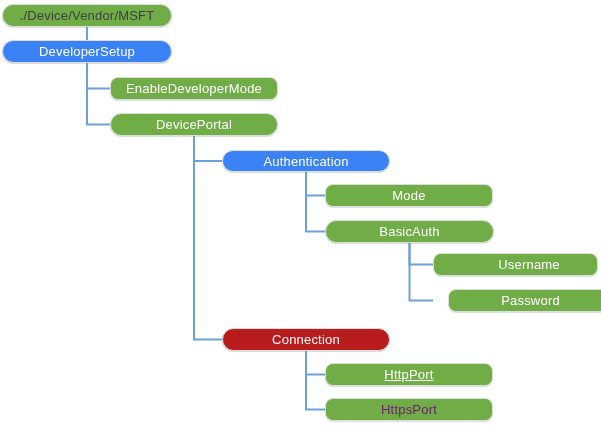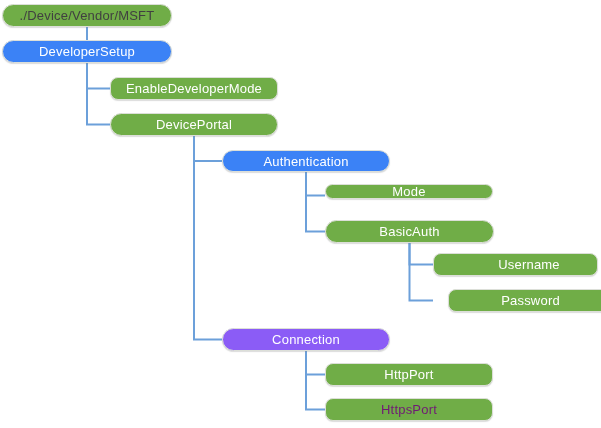--- a/index.html
+++ b/index.html
@@ -63,21 +63,21 @@
       <polyline points="409.5,243 409.5,300.5 433,300.5" fill="none" stroke="#6CA0DA" stroke-width="2"></polyline>
       <polyline points="306,351 306,374.5 325,374.5" fill="none" stroke="#6CA0DA" stroke-width="2"></polyline>
       <polyline points="306,351 306,409.5 325,409.5" fill="none" stroke="#6CA0DA" stroke-width="2"></polyline>
     </svg>
   <div id="nodes" class="node-layer">
       <div class="node pill" style="left: 2px; top: 4px; width: 170px; height: 23px; background: rgb(112, 173, 71); border-color: rgb(220, 223, 216); color: #404040;">./Device/Vendor/MSFT</div>
       <div class="node pill" style="left: 2px; top: 40px; width: 170px; height: 23px; background: #3b82f6; border-color: rgb(220, 223, 216); color: rgb(255, 255, 255);">DeveloperSetup</div>
       <div class="node rect" style="left: 110px; top: 77px; width: 168px; height: 23px; background: rgb(112, 173, 71); border-color: rgb(220, 223, 216); color: rgb(255, 255, 255);">EnableDeveloperMode</div>
       <div class="node pill" style="left: 110px; top: 113px; width: 168px; height: 23px; background: rgb(112, 173, 71); border-color: rgb(220, 223, 216); color: rgb(255, 255, 255);">DevicePortal</div>
       <div class="node pill" style="left: 222px; top: 150px; width: 168px; height: 22px; background: #3b82f6; border-color: rgb(220, 223, 216); color: rgb(255, 255, 255);">Authentication</div>
-      <div class="node rect" style="left: 325px; top: 184px; width: 168px; height: 15px; background: rgb(112, 173, 71); border-color: rgb(220, 223, 216); color: rgb(255, 255, 255);">Mode</div>
+      <div class="node rect" style="left: 325px; top: 184px; width: 168px; height: 23px; background: rgb(112, 173, 71); border-color: rgb(220, 223, 216); color: rgb(255, 255, 255);">Mode</div>
       <div class="node pill" style="left: 325px; top: 220px; width: 169px; height: 23px; background: rgb(112, 173, 71); border-color: rgb(220, 223, 216); color: rgb(255, 255, 255);">BasicAuth</div>
       <div class="node rect" style="left: 433px; top: 253px; width: 165px; height: 23px; background: rgb(112, 173, 71); border-color: rgb(220, 223, 216); color: rgb(255, 255, 255); padding-left: 27px;">Username</div>
       <div class="node rect" style="left: 433px; top: 289px; width: 165px; height: 23px; background: rgb(112, 173, 71); border-color: rgb(220, 223, 216); color: rgb(255, 255, 255); margin-left: 15px;">Password</div>
-      <div class="node pill" style="left: 222px; top: 328px; width: 168px; height: 23px; background: #8b5cf6; border-color: rgb(220, 223, 216); color: rgb(255, 255, 255);">Connection</div>
-      <div class="node rect" style="left: 325px; top: 363px; width: 168px; height: 23px; background: rgb(112, 173, 71); border-color: rgb(220, 223, 216); color: rgb(255, 255, 255);">HttpPort</div>
+      <div class="node pill" style="left: 222px; top: 328px; width: 168px; height: 23px; background: #b91c1c; border-color: rgb(220, 223, 216); color: rgb(255, 255, 255);">Connection</div>
+      <div class="node rect" style="left: 325px; top: 363px; width: 168px; height: 23px; background: rgb(112, 173, 71); border-color: rgb(220, 223, 216); color: rgb(255, 255, 255); text-decoration: underline;">HttpPort</div>
       <div class="node rect" style="left: 325px; top: 398px; width: 168px; height: 23px; background: rgb(112, 173, 71); border-color: rgb(220, 223, 216); color: #701a75;">HttpsPort</div>
     </div>
 </div>
 
 </body></html>

